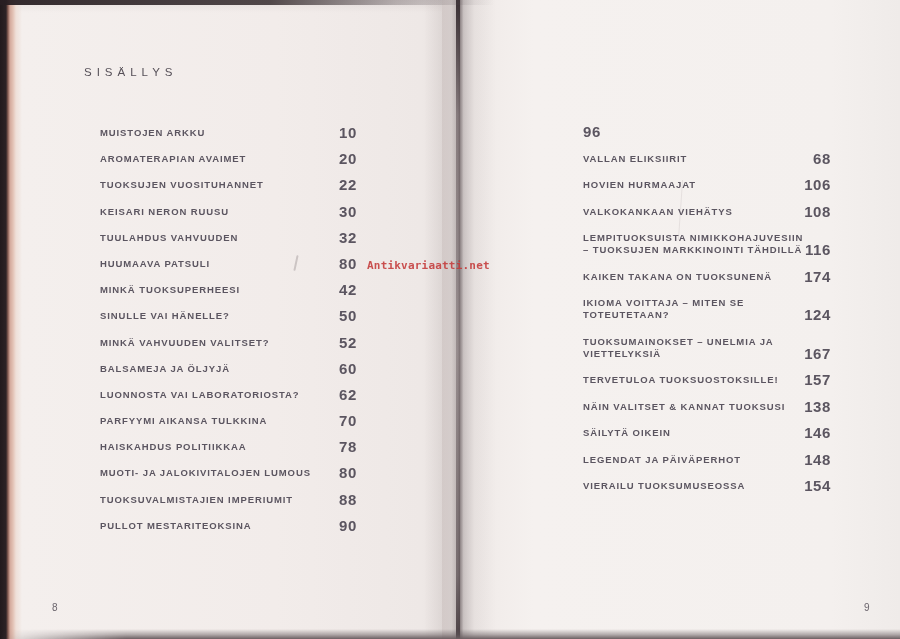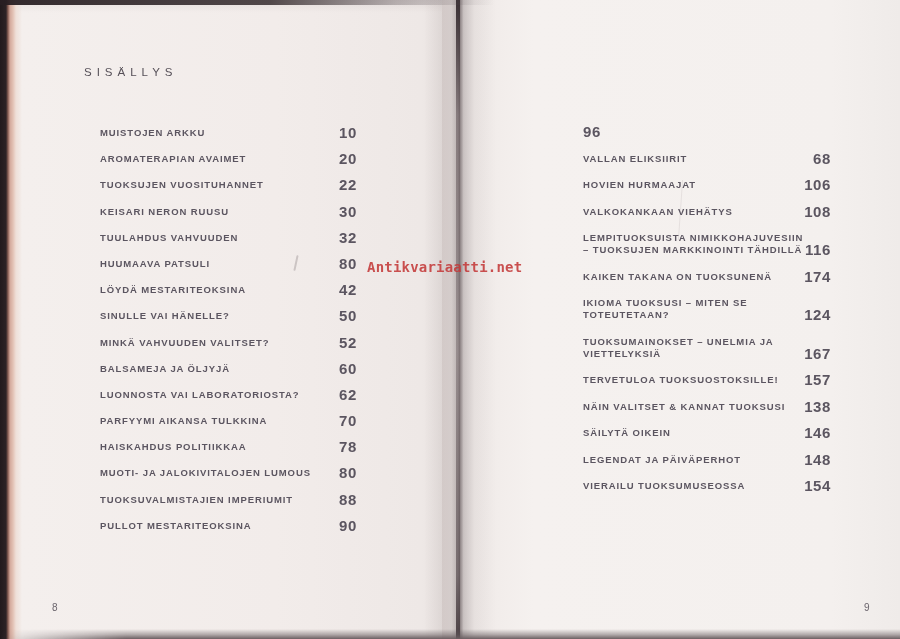--- a/index.html
+++ b/index.html
@@ -48,21 +48,21 @@
   .toc-list-right .toc-row{margin-bottom:14.5px;}
   .toc-label{font-size:9.5px;line-height:12px;font-weight:bold;letter-spacing:0.9px;
     color:#5b5560;white-space:pre-line;text-align:left;}
   .toc-num{font-size:15px;line-height:12px;font-weight:bold;letter-spacing:0.6px;color:#5b5560;}
   .folio{position:absolute;font-size:10px;color:#6a646c;font-weight:normal;}
   .folio-left{left:52px;top:602px;}
   .folio-right{left:864px;top:602px;}
   
   .watermark{position:absolute;left:367px;top:259px;
     font-family:"DejaVu Sans Mono","Liberation Mono",monospace;
-    font-size:14px;font-weight:bold;letter-spacing:0.2px;
+    font-size:11px;font-weight:bold;letter-spacing:0.2px;
     color:#c43a3a;opacity:0.88;}
   
   .crease1{position:absolute;left:295px;top:255px;width:2px;height:16px;
     background:rgba(90,80,85,0.25);transform:rotate(12deg);border-radius:2px;}
   .crease2{position:absolute;left:680px;top:180px;width:1px;height:60px;
     background:rgba(120,108,112,0.12);transform:rotate(4deg);}
 </style>
 </head>
 <body>
 
@@ -108,21 +108,21 @@
     <span class="toc-label">TUULAHDUS VAHVUUDEN</span>
     <span class="toc-num">32</span>
   </div>
 
   <div class="toc-row">
     <span class="toc-label">HUUMAAVA PATSULI</span>
     <span class="toc-num">80</span>
   </div>
 
   <div class="toc-row">
-    <span class="toc-label">LÖYDÄ MESTARITEOKSINA</span>
+    <span class="toc-label">MINKÄ TUOKSUPERHEESI</span>
     <span class="toc-num">42</span>
   </div>
 
   <div class="toc-row">
     <span class="toc-label">SINULLE VAI HÄNELLE?</span>
     <span class="toc-num">50</span>
   </div>
 
   <div class="toc-row">
     <span class="toc-label">MINKÄ VAHVUUDEN VALITSET?</span>
@@ -191,21 +191,21 @@
 – TUOKSUJEN MARKKINOINTI TÄHDILLÄ</span>
     <span class="toc-num">116</span>
   </div>
 
   <div class="toc-row">
     <span class="toc-label">KAIKEN TAKANA ON TUOKSUNENÄ</span>
     <span class="toc-num">174</span>
   </div>
 
   <div class="toc-row">
-    <span class="toc-label">IKIOMA TUOKSUSI – MITEN SE TOTEUTETAAN?</span>
+    <span class="toc-label">IKIOMA VOITTAJA – MITEN SE TOTEUTETAAN?</span>
     <span class="toc-num">124</span>
   </div>
 
   <div class="toc-row">
     <span class="toc-label">TUOKSUMAINOKSET – UNELMIA JA VIETTELYKSIÄ</span>
     <span class="toc-num">167</span>
   </div>
 
   <div class="toc-row">
     <span class="toc-label">TERVETULOA TUOKSUOSTOKSILLE!</span>

